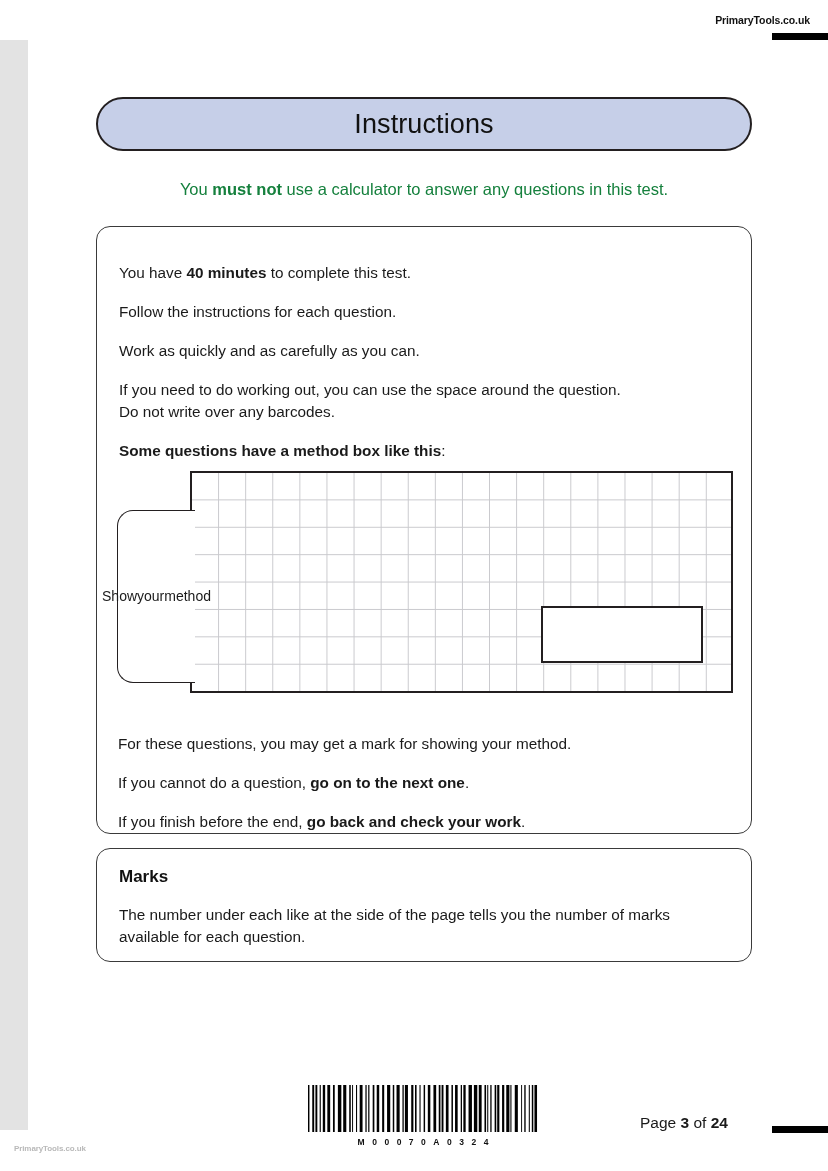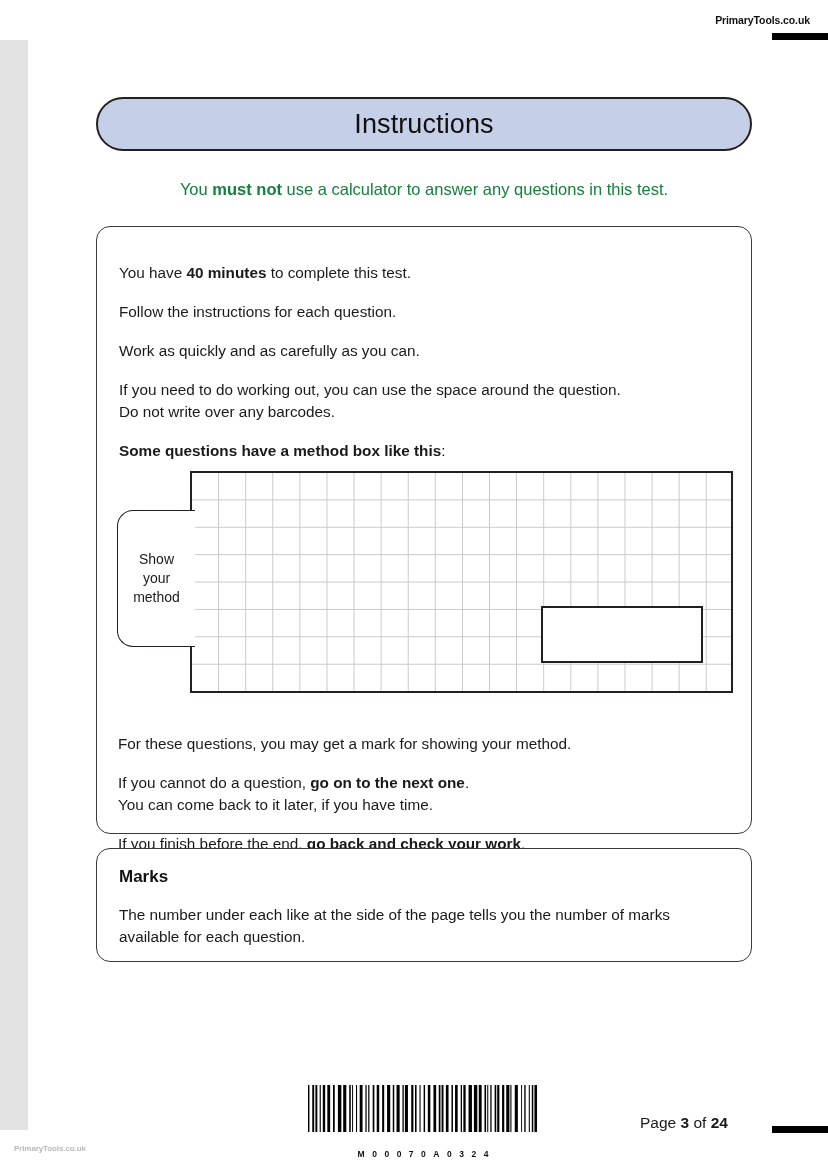--- a/index.html
+++ b/index.html
@@ -136,29 +136,29 @@
     left: 117px;
     top: 471px;
     width: 616px;
     height: 222px;
   }
   .method-tab {
     position: absolute;
     left: 0px;
     top: 39px;
     width: 78px;
-    height: 137px;
+    height: 173px;
     box-sizing: border-box;
     border: 1.5px solid #231f20;
     border-right: none;
     border-top-left-radius: 16px;
     border-bottom-left-radius: 16px;
     background: #ffffff;
     display: flex;
-    flex-direction: column;
+    flex-direction: row;
     align-items: center;
     justify-content: center;
     z-index: 2;
   }
   .method-tab span {
     font-size: 14px;
     line-height: 19px;
     color: #1a1a1a;
     text-align: center;
   }
@@ -196,21 +196,21 @@
     left: 308px;
     top: 1085px;
     width: 230px;
   }
   .barcode-bars {
     width: 230px;
     height: 47px;
     display: block;
   }
   .barcode-text {
-    margin-top: 17px;
+    margin-top: 5px;
     font-size: 8.5px;
     font-weight: bold;
     text-align: center;
     letter-spacing: 7.5px;
     text-indent: 7.5px;
     color: #111111;
     font-family: "Liberation Sans", sans-serif;
   }
   .page-number {
     position: absolute;
@@ -274,21 +274,20 @@
   </div>
   <div class="method-grid"></div>
   <div class="answer-box"></div>
 </div>
 
 <div style="position:absolute; left:118px; top:709px; width:612px;margin-top:24px;">
   <p class="para">For these questions, you may get a mark for showing your method.</p>
 
   <p class="para para-gap">
     <span>If you cannot do a question, </span><b>go on to the next one</b><span>.</span><br>
-    <span>You can come back to it later, if you have time.</span>
   </p>
 
   <p class="para para-gap">
     <span>If you finish before the end, </span><b>go back and check your work</b><span>.</span>
   </p>
 </div>
 
 <div class="card" id="marks-card">
   <div class="card-inner">
     <p class="card-heading">Marks</p>

